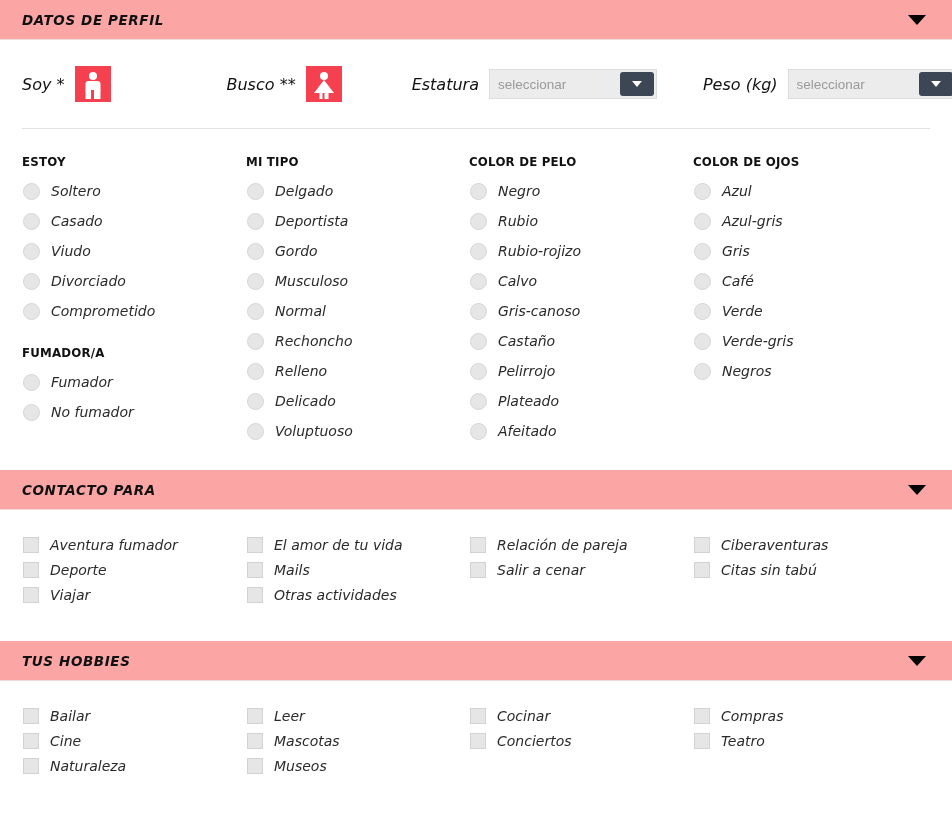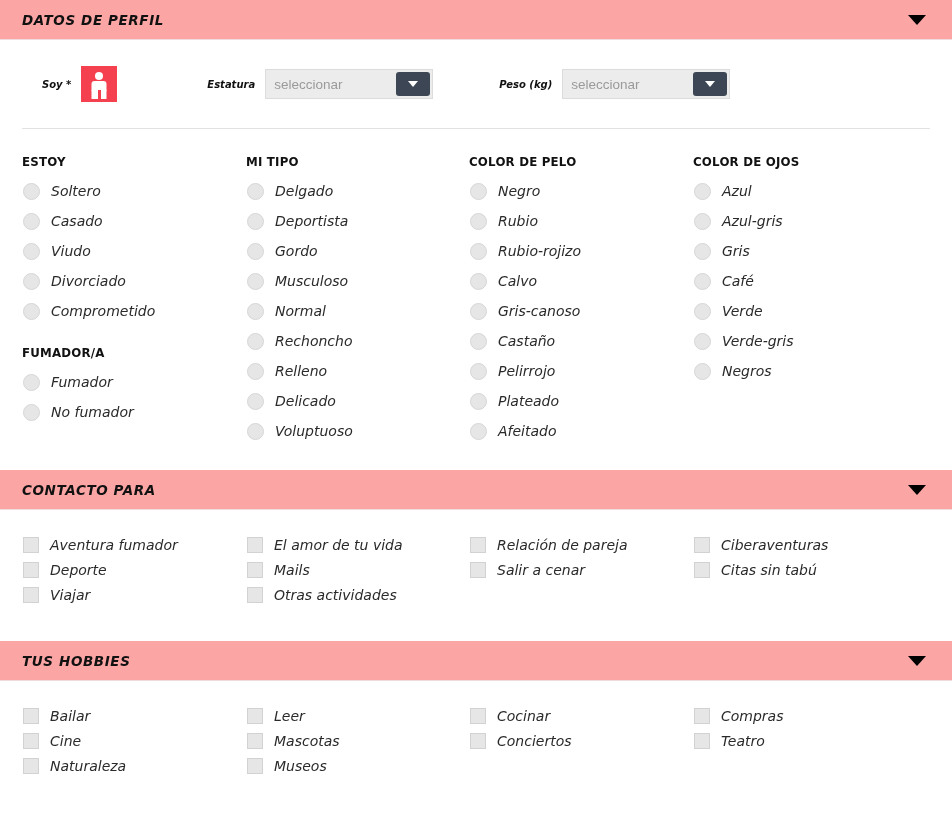--- a/index.html
+++ b/index.html
@@ -52,25 +52,24 @@
     height: 88px;
     display: flex;
     align-items: center;
   }
   .field-group {
     display: flex;
     align-items: center;
   }
   .field-label {
     font-style: italic;
-    font-weight: bold;
-    font-size: 10px;
+    font-weight: normal;
+    font-size: 16px;
     color: #111111;
     white-space: nowrap;
-    margin-left: 20px;
   }
   .gender-icon {
     width: 36px;
     height: 36px;
     background: #f5404f;
     margin-left: 10px;
     position: relative;
     cursor: pointer;
     flex: none;
   }
@@ -281,20 +280,28 @@
 
     <div class="field-group">
       <span class="field-label">Soy *</span>
       <span class="gender-icon">
         <span class="male-head"></span>
         <span class="male-body"></span>
         <span class="male-legs"></span>
       </span>
     </div>
 
+    <div class="field-group" style="margin-left:116px;">
+      <span class="field-label">Busco **</span>
+      <span class="gender-icon">
+        <span class="fem-head"></span>
+        <span class="fem-dress"></span>
+        <span class="fem-legs"></span>
+      </span>
+    </div>
 
     <div class="field-group" style="margin-left:70px;">
       <span class="field-label">Estatura</span>
       <span class="select-wrap">
         <span class="select-value">seleccionar</span>
         <span class="select-btn">
           <i></i>
         </span>
       </span>
     </div>

